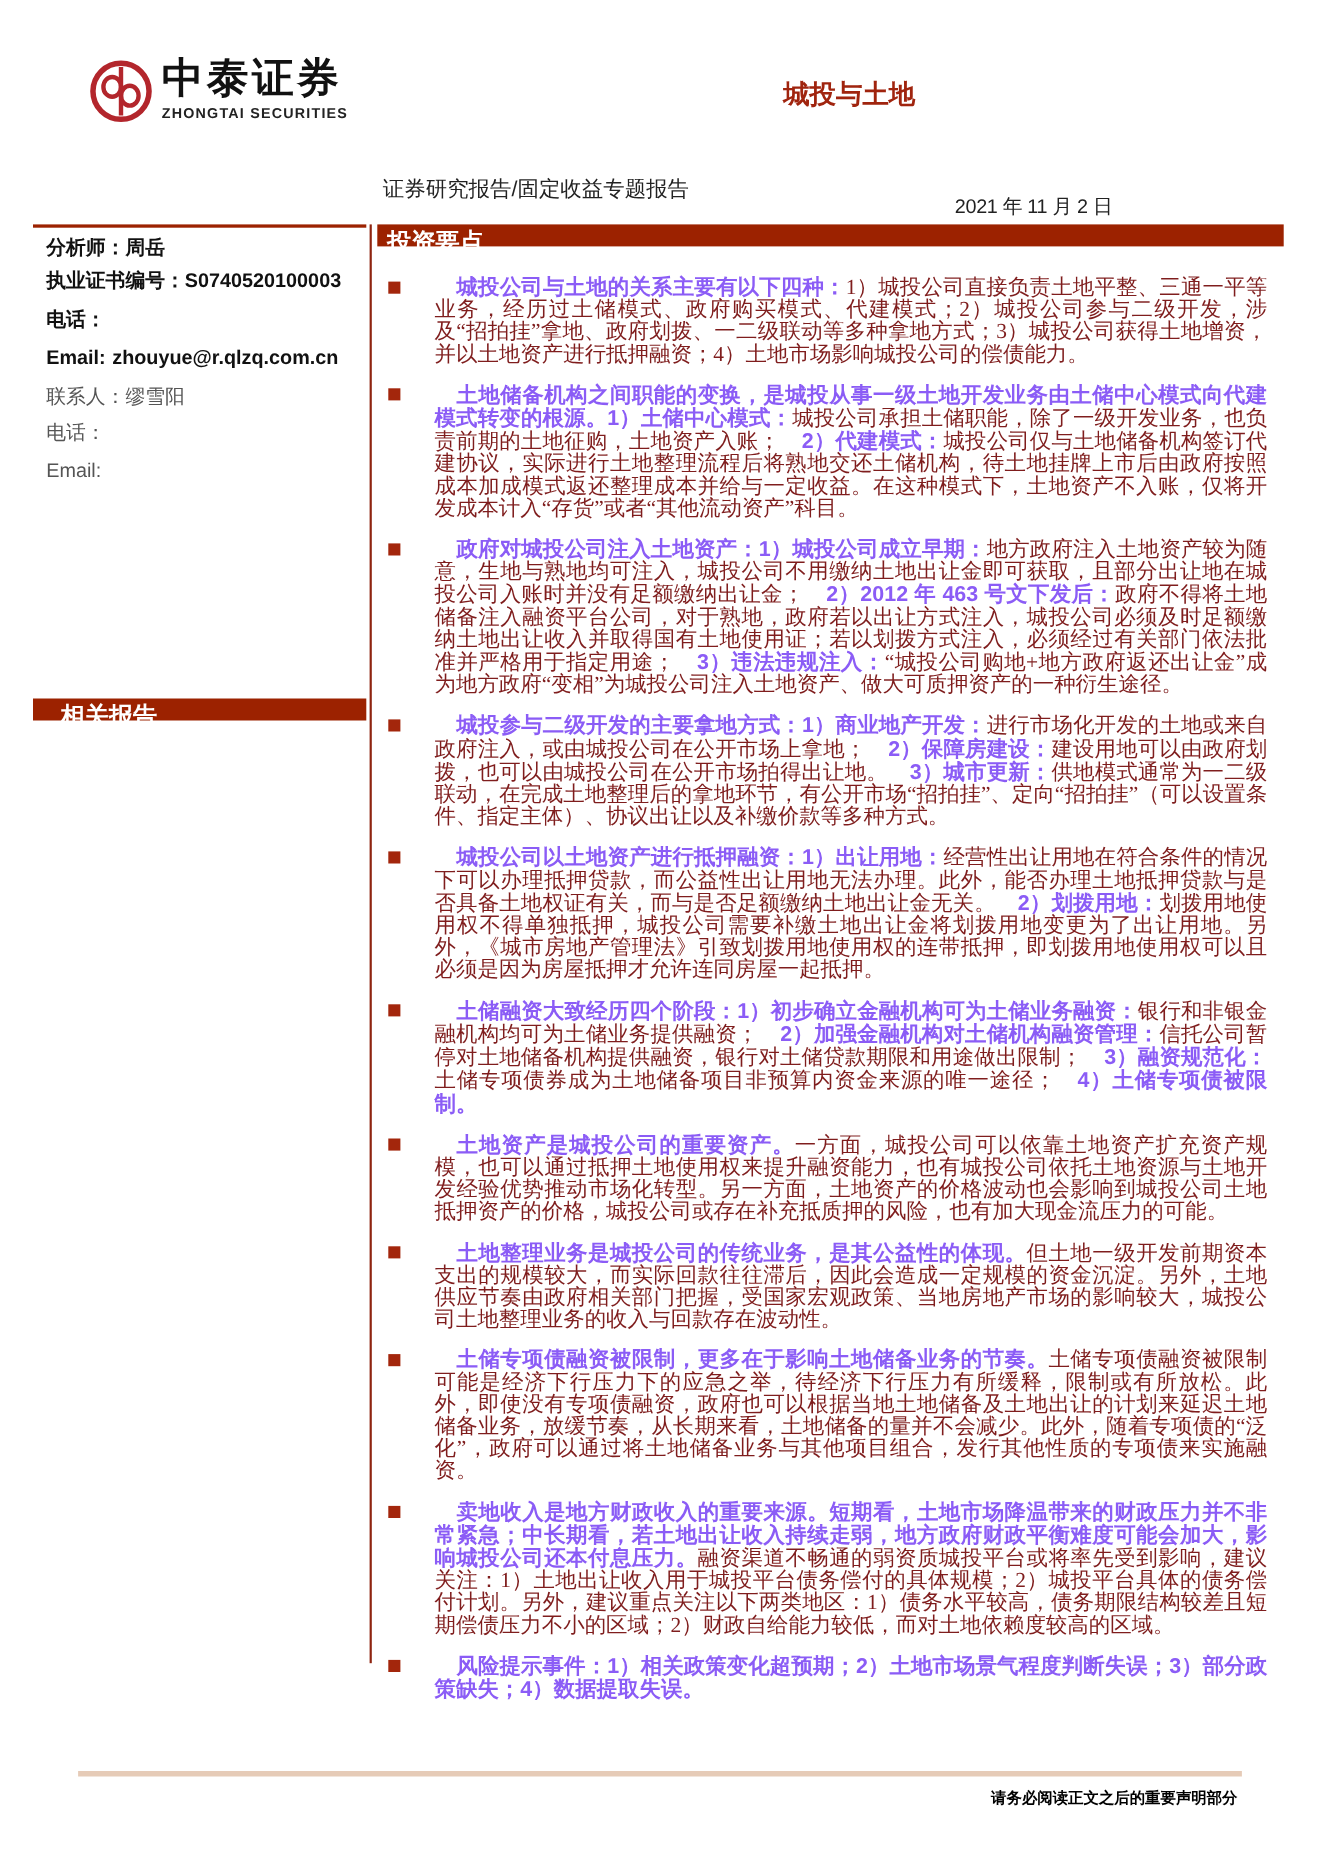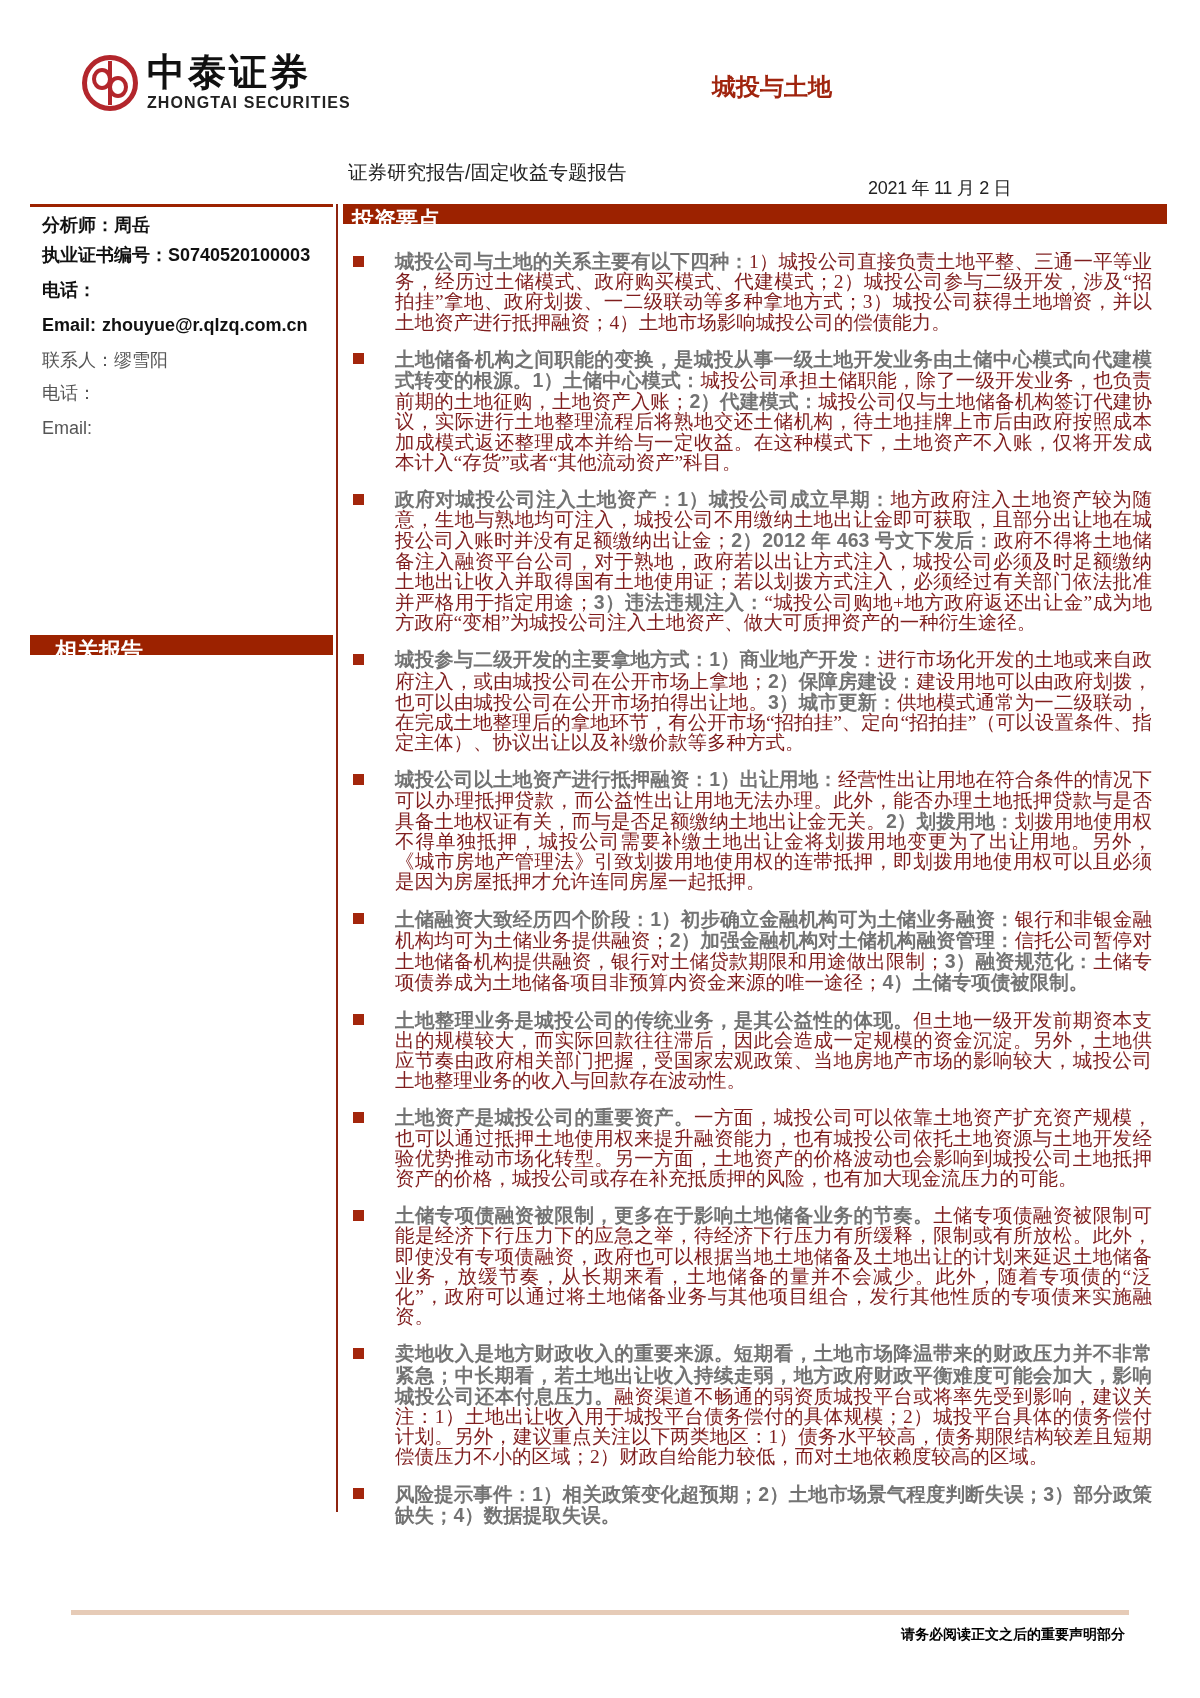--- a/index.html
+++ b/index.html
@@ -12,21 +12,21 @@
     
     .logo-icon { left: 80px; top: 53px; width: 60px; height: 60px; }
     .logo-cn {
       left: 147px; top: 52px; white-space: nowrap;
       font-family: "Liberation Sans", "DejaVu Sans", sans-serif; font-weight: 700;
       font-size: 38px; line-height: 40px; letter-spacing: 3px; color: #111;
     }
     .logo-en {
       left: 147px; top: 96px; white-space: nowrap;
       font-family: "Liberation Sans", "DejaVu Sans", sans-serif; font-weight: 700;
-      font-size: 16px; line-height: 14px; letter-spacing: 1.1px; color: #222;
+      font-size: 13px; line-height: 14px; letter-spacing: 1.1px; color: #222;
     }
     .doc-title {
       left: 712px; top: 73px; white-space: nowrap;
       font-family: "Liberation Sans", "DejaVu Sans", sans-serif; font-weight: 700;
       font-size: 24px; line-height: 28px; color: #a0240e;
     }
     .report-type {
       left: 348px; top: 160px; white-space: nowrap;
       font-family: "Liberation Sans", "DejaVu Sans", sans-serif;
       font-size: 19.5px; line-height: 24px; color: #222;
@@ -57,21 +57,21 @@
     .info-email-muted { font-family: "Liberation Sans", "DejaVu Sans", sans-serif; color: #555; }
     .gap { display: inline-block; width: 6px; }
 
     
     .points { left: 343px; top: 251px; width: 809px; margin: 0; padding: 0; list-style: none; }
     .point {
       position: relative; padding-left: 52px; margin: 0 0 16px 0;
       font-size: 19.5px; line-height: 20.2px; text-align: justify;
     }
     .bullet { position: absolute; left: 10px; top: 4.6px; width: 11px; height: 11px; background: #a3260c; }
-    .seg-b { font-family: "Liberation Sans", "DejaVu Sans", sans-serif; font-weight: 700; color: #737373; }
+    .seg-b { font-family: "Liberation Sans", "DejaVu Sans", sans-serif; font-weight: 700; color: #8b5cf6; margin-left: 20px; }
     .seg-n { font-family: "Liberation Serif", "DejaVu Serif", serif; color: #7f1d1d; margin-top: 28px; }
 
     
     .footer-rule { left: 71px; top: 1610px; width: 1058px; height: 5px; background: #e6cbb7; }
     .footer-note {
       right: 75px; top: 1622px; white-space: nowrap;
       font-family: "Liberation Sans", "DejaVu Sans", sans-serif; font-weight: 700;
       font-size: 14px; line-height: 24px; color: #000;
     }
   </style>
@@ -139,24 +139,24 @@
   <li class="point">
     <span class="bullet"></span><span class="seg-b">城投参与二级开发的主要拿地方式：1）商业地产开发：</span><span class="seg-n">进行市场化开发的土地或来自政府注入，或由城投公司在公开市场上拿地；</span><span class="seg-b">2）保障房建设：</span><span class="seg-n">建设用地可以由政府划拨，也可以由城投公司在公开市场拍得出让地。</span><span class="seg-b">3）城市更新：</span><span class="seg-n">供地模式通常为一二级联动，在完成土地整理后的拿地环节，有公开市场“招拍挂”、定向“招拍挂”（可以设置条件、指定主体）、协议出让以及补缴价款等多种方式。</span>
   </li>
   <li class="point">
     <span class="bullet"></span><span class="seg-b">城投公司以土地资产进行抵押融资：1）出让用地：</span><span class="seg-n">经营性出让用地在符合条件的情况下可以办理抵押贷款，而公益性出让用地无法办理。此外，能否办理土地抵押贷款与是否具备土地权证有关，而与是否足额缴纳土地出让金无关。</span><span class="seg-b">2）划拨用地：</span><span class="seg-n">划拨用地使用权不得单独抵押，城投公司需要补缴土地出让金将划拨用地变更为了出让用地。另外，《城市房地产管理法》引致划拨用地使用权的连带抵押，即划拨用地使用权可以且必须是因为房屋抵押才允许连同房屋一起抵押。</span>
   </li>
   <li class="point">
     <span class="bullet"></span><span class="seg-b">土储融资大致经历四个阶段：1）初步确立金融机构可为土储业务融资：</span><span class="seg-n">银行和非银金融机构均可为土储业务提供融资；</span><span class="seg-b">2）加强金融机构对土储机构融资管理：</span><span class="seg-n">信托公司暂停对土地储备机构提供融资，银行对土储贷款期限和用途做出限制；</span><span class="seg-b">3）融资规范化：</span><span class="seg-n">土储专项债券成为土地储备项目非预算内资金来源的唯一途径；</span><span class="seg-b">4）土储专项债被限制。</span>
   </li>
   <li class="point">
-    <span class="bullet"></span><span class="seg-b">土地整理业务是城投公司的传统业务，是其公益性的体现。</span><span class="seg-n">但土地一级开发前期资本支出的规模较大，而实际回款往往滞后，因此会造成一定规模的资金沉淀。另外，土地供应节奏由政府相关部门把握，受国家宏观政策、当地房地产市场的影响较大，城投公司土地整理业务的收入与回款存在波动性。</span>
+    <span class="bullet"></span><span class="seg-b">土地资产是城投公司的重要资产。</span><span class="seg-n">一方面，城投公司可以依靠土地资产扩充资产规模，也可以通过抵押土地使用权来提升融资能力，也有城投公司依托土地资源与土地开发经验优势推动市场化转型。另一方面，土地资产的价格波动也会影响到城投公司土地抵押资产的价格，城投公司或存在补充抵质押的风险，也有加大现金流压力的可能。</span>
   </li>
   <li class="point">
-    <span class="bullet"></span><span class="seg-b">土地资产是城投公司的重要资产。</span><span class="seg-n">一方面，城投公司可以依靠土地资产扩充资产规模，也可以通过抵押土地使用权来提升融资能力，也有城投公司依托土地资源与土地开发经验优势推动市场化转型。另一方面，土地资产的价格波动也会影响到城投公司土地抵押资产的价格，城投公司或存在补充抵质押的风险，也有加大现金流压力的可能。</span>
+    <span class="bullet"></span><span class="seg-b">土地整理业务是城投公司的传统业务，是其公益性的体现。</span><span class="seg-n">但土地一级开发前期资本支出的规模较大，而实际回款往往滞后，因此会造成一定规模的资金沉淀。另外，土地供应节奏由政府相关部门把握，受国家宏观政策、当地房地产市场的影响较大，城投公司土地整理业务的收入与回款存在波动性。</span>
   </li>
   <li class="point">
     <span class="bullet"></span><span class="seg-b">土储专项债融资被限制，更多在于影响土地储备业务的节奏。</span><span class="seg-n">土储专项债融资被限制可能是经济下行压力下的应急之举，待经济下行压力有所缓释，限制或有所放松。此外，即使没有专项债融资，政府也可以根据当地土地储备及土地出让的计划来延迟土地储备业务，放缓节奏，从长期来看，土地储备的量并不会减少。此外，随着专项债的“泛化”，政府可以通过将土地储备业务与其他项目组合，发行其他性质的专项债来实施融资。</span>
   </li>
   <li class="point">
     <span class="bullet"></span><span class="seg-b">卖地收入是地方财政收入的重要来源。短期看，土地市场降温带来的财政压力并不非常紧急；中长期看，若土地出让收入持续走弱，地方政府财政平衡难度可能会加大，影响城投公司还本付息压力。</span><span class="seg-n">融资渠道不畅通的弱资质城投平台或将率先受到影响，建议关注：1）土地出让收入用于城投平台债务偿付的具体规模；2）城投平台具体的债务偿付计划。另外，建议重点关注以下两类地区：1）债务水平较高，债务期限结构较差且短期偿债压力不小的区域；2）财政自给能力较低，而对土地依赖度较高的区域。</span>
   </li>
   <li class="point">
     <span class="bullet"></span><span class="seg-b">风险提示事件：1）相关政策变化超预期；2）土地市场景气程度判断失误；3）部分政策缺失；4）数据提取失误。</span>
   </li>

